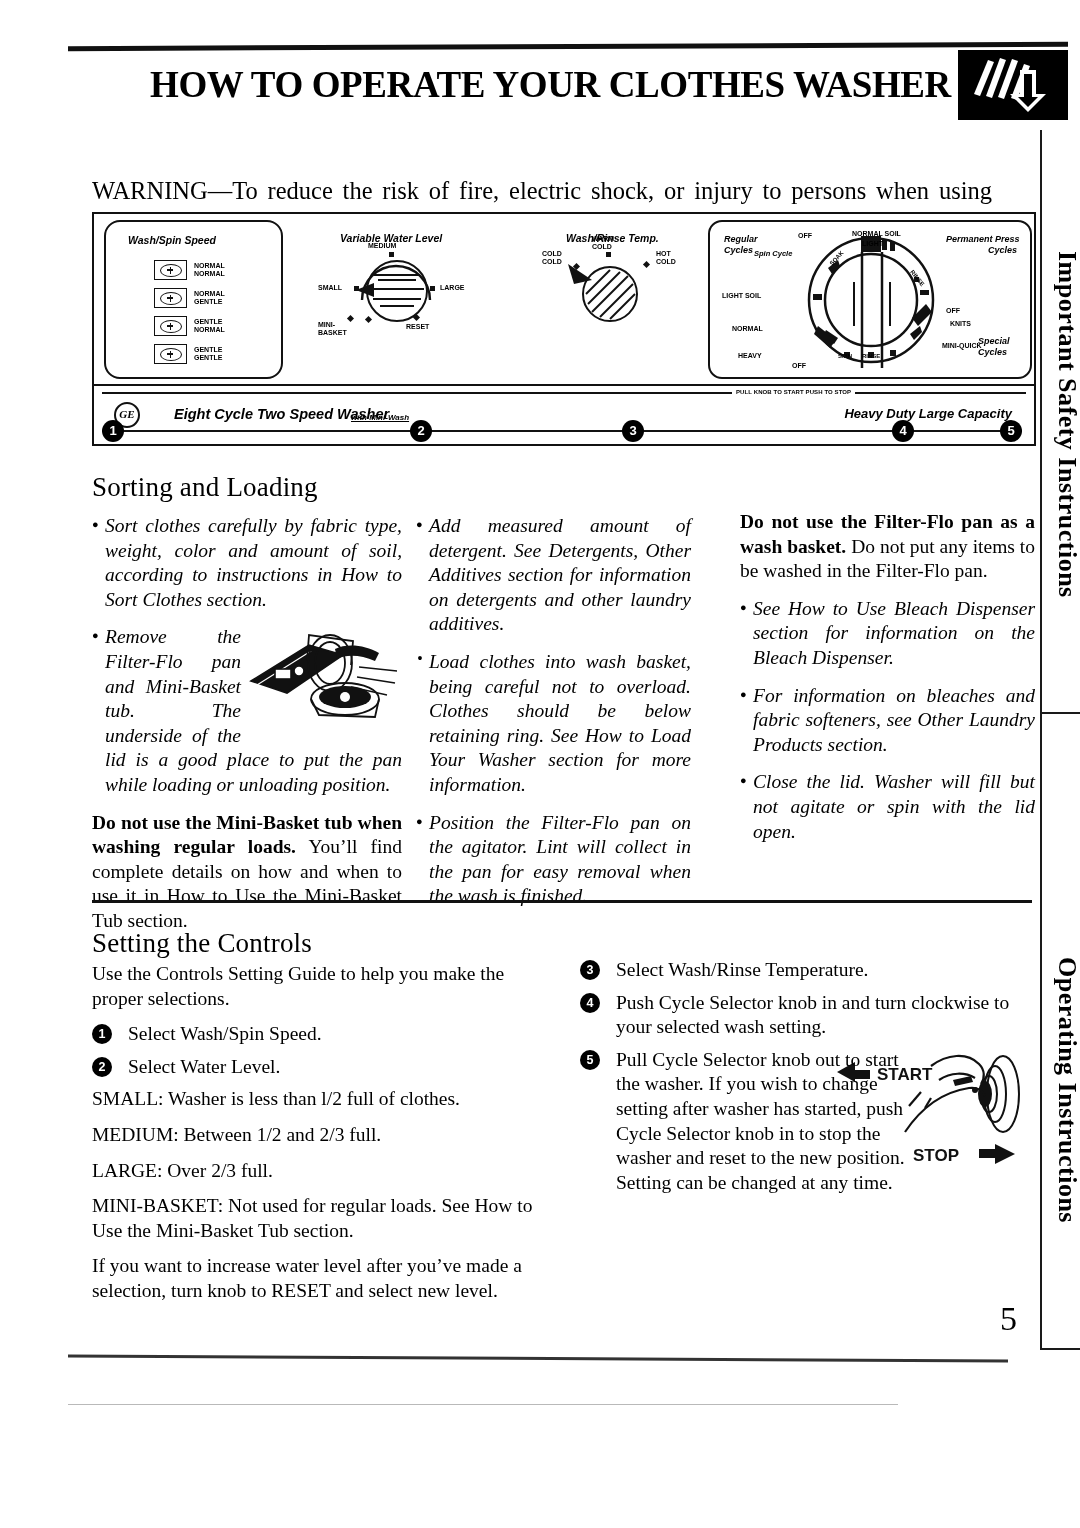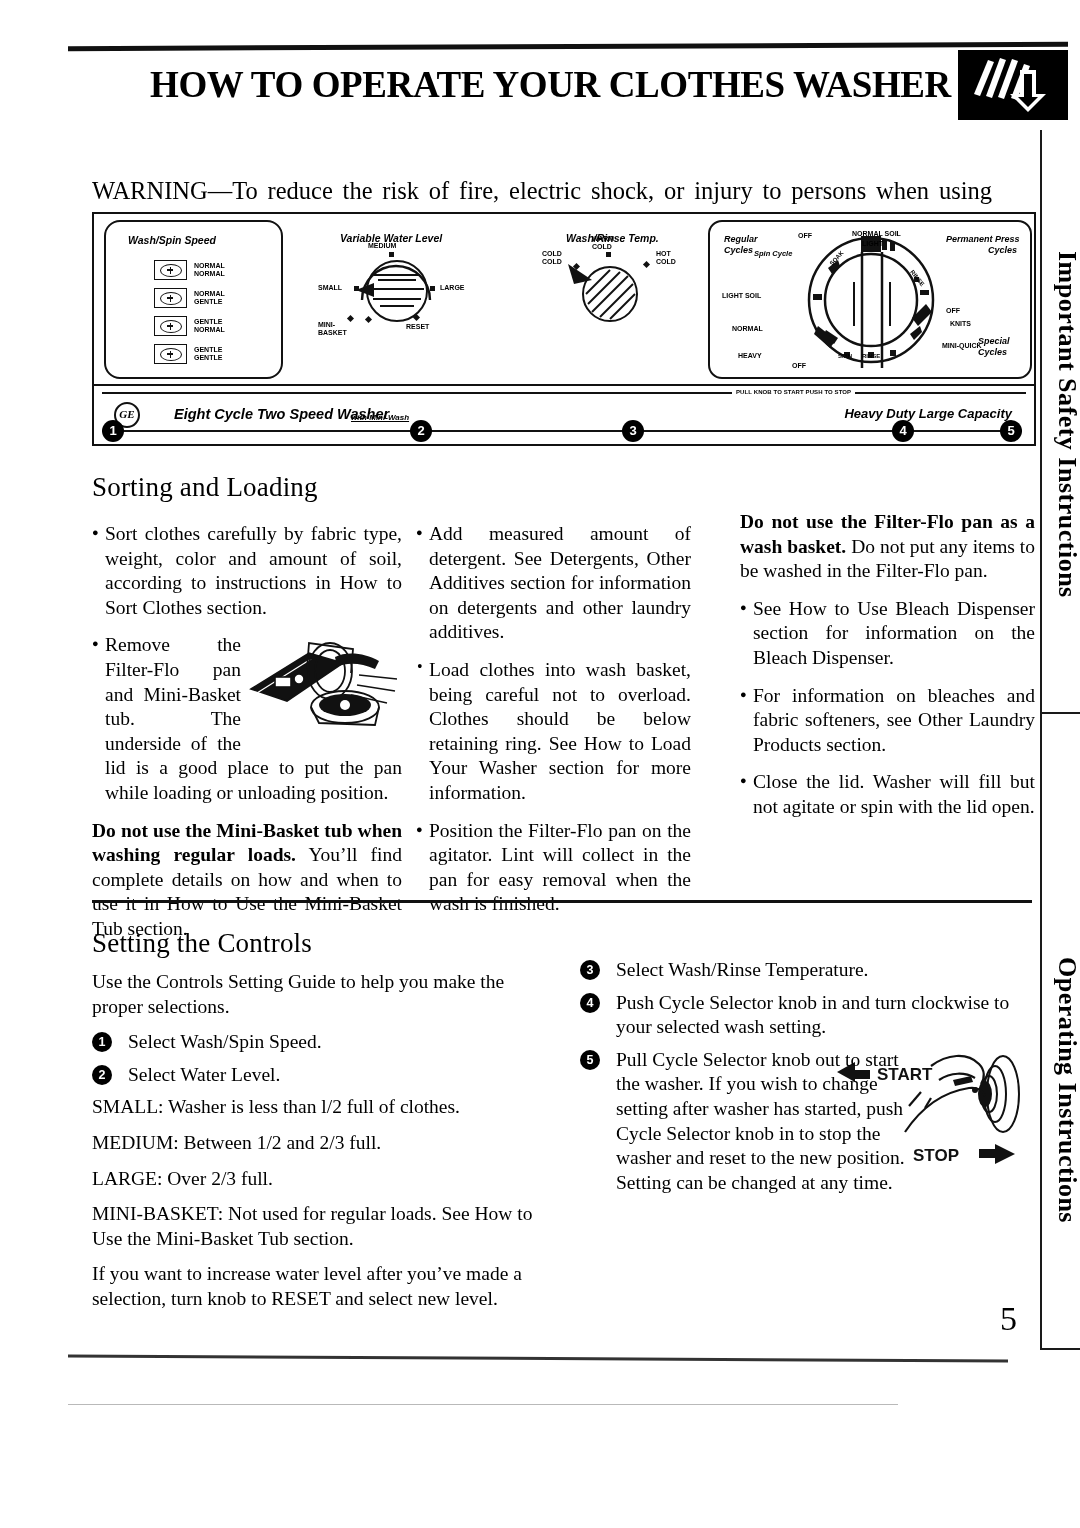--- a/index.html
+++ b/index.html
@@ -313,23 +313,24 @@
     font-size: 19.5px;
     line-height: 24.6px;
   }
   #col1 { left: 92px; top: 510px; width: 310px; }
   #col2 { left: 416px; top: 510px; width: 275px; }
   #col3 { left: 740px; top: 510px; width: 295px; }
 
   .bullet {
     position: relative;
     padding-left: 13px;
-    margin: 12px 0 13px 0;
+    margin: 4px 0 13px 0;
     text-align: justify;
     text-align-last: left;
+    font-style: italic;
   }
   .bullet::before {
     content: "\25CF";
     position: absolute;
     left: 0; top: -2px;
     font-size: 11px;
   }
   .bullet.hollow::before {
     content: "\2022";
     font-size: 16px;
@@ -375,21 +376,21 @@
     width: 20px; height: 20px;
     border-radius: 50%;
     background: #000;
     color: #fff;
     font-family: "Liberation Sans", sans-serif;
     font-weight: bold;
     font-size: 12.5px;
     line-height: 20px;
     text-align: center;
   }
-  .para { margin: 8px 0 11px 0; }
+  .para { margin: 0 0 11px 0; }
 
   .knob-art {
     position: absolute;
     right: 0; top: 78px;
     width: 200px; height: 130px;
   }
 
   .page-num {
     position: absolute;
     left: 1000px; top: 1300px;

